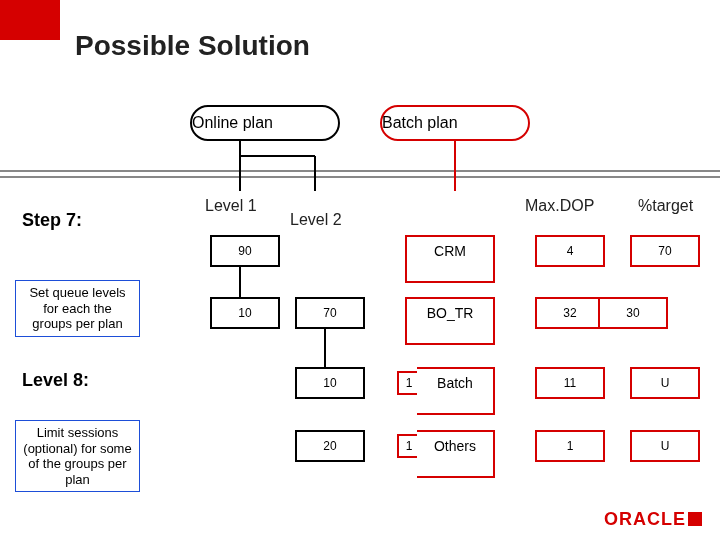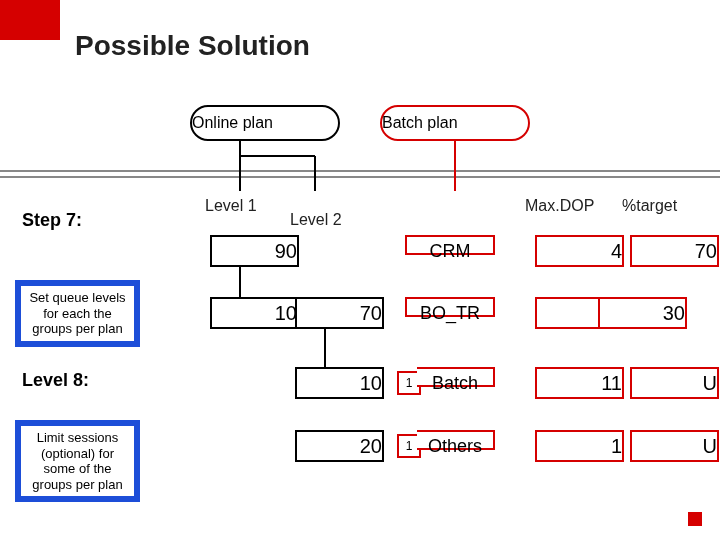--- a/index.html
+++ b/index.html
@@ -25,32 +25,32 @@
     background: #fff;
   }
   .online-plan { top: 105px; left: 190px; border-color: #000; }
   .batch-plan  { top: 105px; left: 380px; border-color: #d50000; }
   .hline { position: absolute; height: 2px; background: #888; left: 0; width: 720px; }
   .hline.top { top: 170px; }
   .hline.bot { top: 176px; }
   .svgline { position: absolute; overflow: visible; }
   .lbl { position: absolute; font-size: 16px; color: #222; text-align: left; }
   .cell-box {
-    position: absolute; width: 89px; height: 32px;
-    border: 2px solid #d50000; text-align: right;
-    line-height: 28px; font-size: 20px; background: #fff;
+    position: absolute; width: 70px; height: 32px;
+    border: 2px solid #d50000; text-align: center;
+    line-height: 28px; font-size: 12px; background: #fff;
   }
   .cell-box.black { border-color: #000; }
   .tag-box {
-    position: absolute; width: 90px; height: 20px;
+    position: absolute; width: 90px; height: 48px;
     border: 2px solid #d50000; text-align: center;
-    line-height: 28px; font-size: 18px; background: #fff;
+    line-height: 28px; font-size: 14px; background: #fff;
   }
   .side-note {
-    position: absolute; width: 125px; border: 6px solid #1d4ed8;
+    position: absolute; width: 125px; border: 1px solid #1d4ed8;
     padding: 4px 6px; font-size: 13px; line-height: 1.2;
     text-align: center; background: #fff;
   }
   .step-label {
     position: absolute; font-size: 18px; font-weight: bold; left: 22px;
   }
   .small-box {
     position: absolute; width: 24px; height: 24px;
     border: 2px solid #d50000; text-align: center;
     line-height: 20px; font-size: 12px; background: #fff;
@@ -81,21 +81,21 @@
   <line x1="115" y1="15" x2="115" y2="50" stroke="#000" stroke-width="2"></line>
 </svg>
 
 <svg class="svgline" style="top:141px;left:440px" width="40" height="60">
   <line x1="15" y1="0" x2="15" y2="50" stroke="#d50000" stroke-width="2"></line>
 </svg>
 
 <div class="lbl" style="top:197px;left:205px;width:80px">Level 1</div>
 <div class="lbl" style="top:211px;left:290px;width:80px">Level 2</div>
 <div class="lbl" style="top:197px;left:525px;width:90px">Max.DOP</div>
-<div class="lbl" style="top:197px;left:622px;width:70px">%target</div>
+<div class="lbl" style="top:197px;left:638px;width:70px">%target</div>
 
 <div class="step-label" style="top:210px">Step 7:</div>
 <div class="side-note" style="top:280px;left:15px">Set queue levels for each the groups per plan</div>
 
 <div class="step-label" style="top:370px">Level 8:</div>
 <div class="side-note" style="top:420px;left:15px">Limit sessions (optional) for some of the groups per plan</div>
 
 <div class="cell-box black" style="top:235px;left:210px">90</div>
 <div class="tag-box" style="top:235px;left:405px">CRM</div>
 <div class="cell-box" style="top:235px;left:535px">4</div>
@@ -121,14 +121,14 @@
 
 <svg class="svgline" style="top:267px;left:230px" width="20" height="30">
   <line x1="10" y1="0" x2="10" y2="30" stroke="#000" stroke-width="2"></line>
 </svg>
 
 <svg class="svgline" style="top:329px;left:315px" width="20" height="101">
   <line x1="10" y1="0" x2="10" y2="38" stroke="#000" stroke-width="2"></line>
 </svg>
 
 <div class="logo">
-  <span class="sq"></span>
+  <span>ORACLE</span><span class="sq"></span>
 </div>
 
 </body></html>

